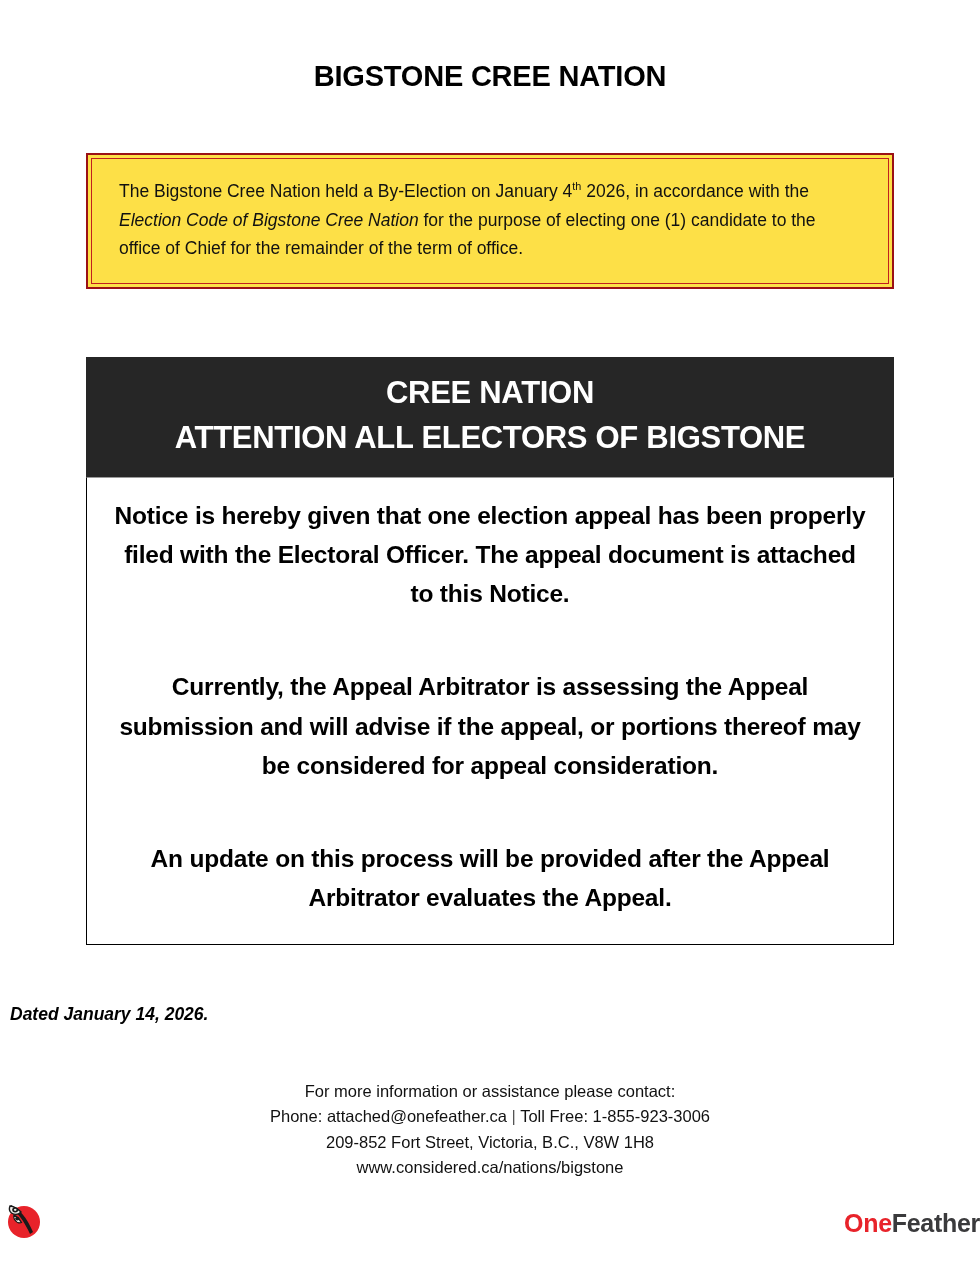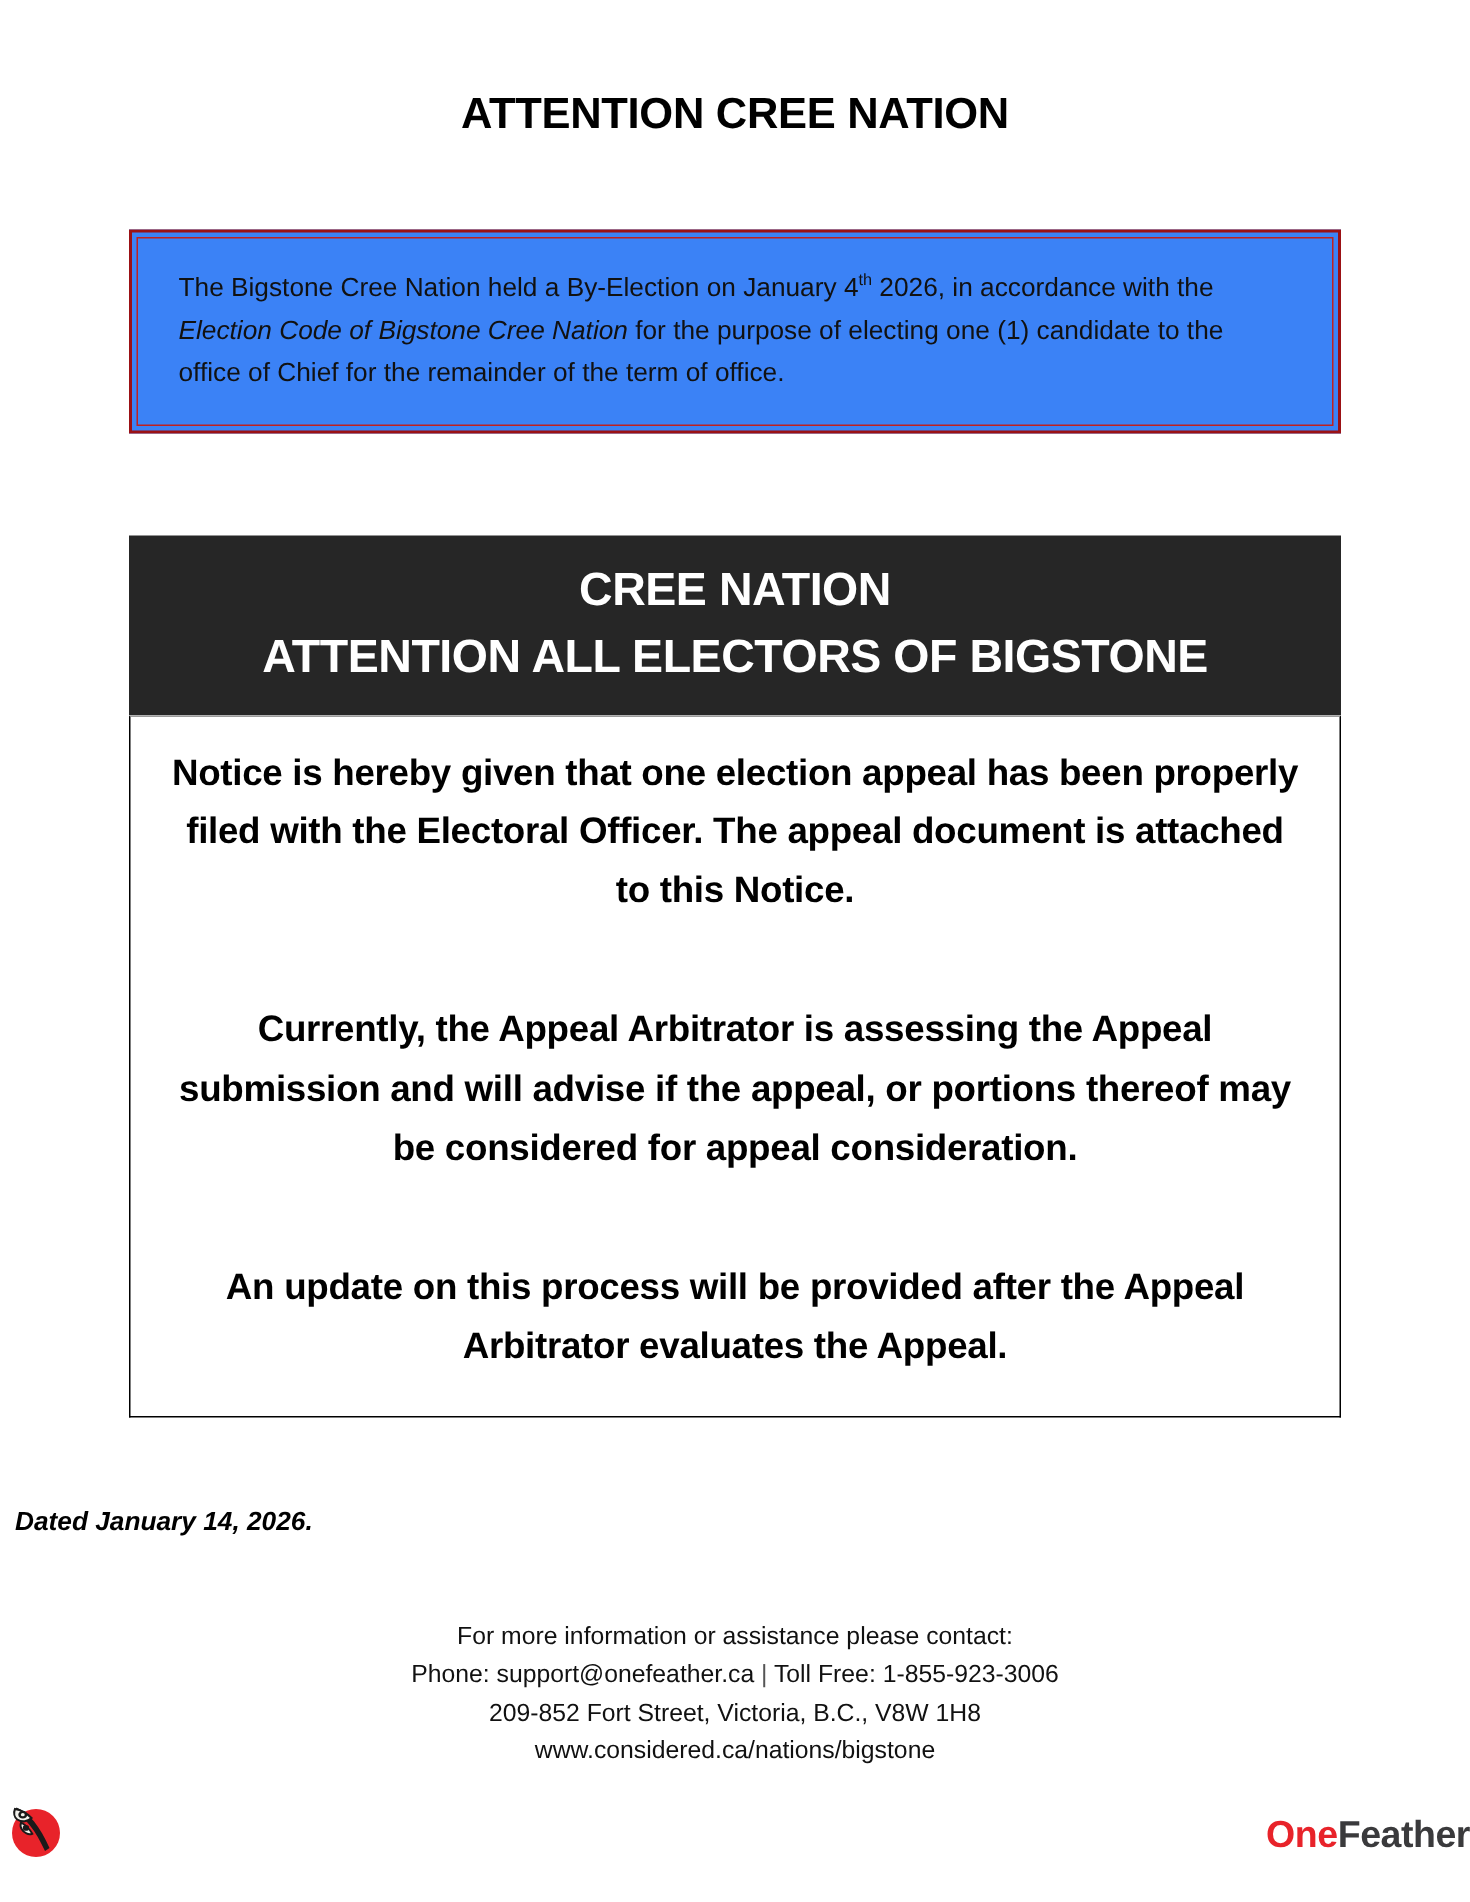--- a/index.html
+++ b/index.html
@@ -39,21 +39,21 @@
 
   
   .intro-box {
     position: absolute;
     top: 153px;
     left: 86px;
     width: 808px;
     box-sizing: border-box;
     border: 2px solid #9b1115;
     padding: 3px;
-    background: #3b82f6;
+    background: #fde047;
   }
   .intro-box-inner {
     border: 1px solid #c0201f;
     padding: 18px 27px 20px 27px;
     box-sizing: border-box;
   }
   .intro-text {
     font-size: 17.5px;
     line-height: 1.63;
     text-align: left;
@@ -151,21 +151,21 @@
   }
   .logo-word .one { color: #e8232a; }
   .logo-word .feather { color: #3a3a3c; }
 </style>
 </head>
 <body>
 
 <div class="page">
 
   <div class="doc-title">
-    <span class="line">ATTENTION CREE NATION</span>
+    <span class="line">BIGSTONE CREE NATION</span>
   </div>
 
   <div class="intro-box">
     <div class="intro-box-inner">
       <div class="intro-text"><span>The Bigstone Cree Nation held a By-Election on January 4</span><sup>th</sup><span> 2026, in accordance with the </span><i>Election Code of Bigstone Cree Nation</i><span> for the purpose of electing one (1) candidate to the office of Chief for the remainder of the term of office.</span></div>
     </div>
   </div>
 
   <div class="attention-wrap">
     <div class="attention-banner">
@@ -176,21 +176,21 @@
       <p>Notice is hereby given that one election appeal has been properly filed with the Electoral Officer. The appeal document is attached to this Notice.</p>
       <p>Currently, the Appeal Arbitrator is assessing the Appeal submission and will advise if the appeal, or portions thereof may be considered for appeal consideration.</p>
       <p>An update on this process will be provided after the Appeal Arbitrator evaluates the Appeal.</p>
     </div>
   </div>
 
   <div class="dated">Dated January 14, 2026.</div>
 
   <div class="footer">
     <span class="f-line bold">For more information or assistance please contact:</span>
-    <span class="f-line"><span>Phone:</span> <span class="bold">support@onefeather.ca</span> <span class="sep">|</span> <span>Toll Free:</span> <span class="bold">1-855-923-3006</span></span>
+    <span class="f-line"><span>Phone:</span> <span class="bold">attached@onefeather.ca</span> <span class="sep">|</span> <span>Toll Free:</span> <span class="bold">1-855-923-3006</span></span>
     <span class="f-line">209-852 Fort Street, Victoria, B.C., V8W 1H8</span>
     <span class="f-line bold">www.considered.ca/nations/bigstone</span>
   </div>
 
   <div class="logo">
     <span class="logo-mark">
       <svg width="44" height="44" viewBox="0 0 44 44" aria-hidden="true">
         <circle cx="24" cy="23" r="16" fill="#e8232a"></circle>
         <path d="M11 6 C19 9 27 19 33 33 L30 35 C24 22 17 12 9 9 Z" fill="#1a1a1a"></path>
         <path d="M10 7 C14 7.5 18 10 21 13 C18.5 15.5 14.5 16 11.5 14 C9.5 12.5 9 9.5 10 7 Z" fill="#f2f0eb" stroke="#1a1a1a" stroke-width="1.4"></path>

